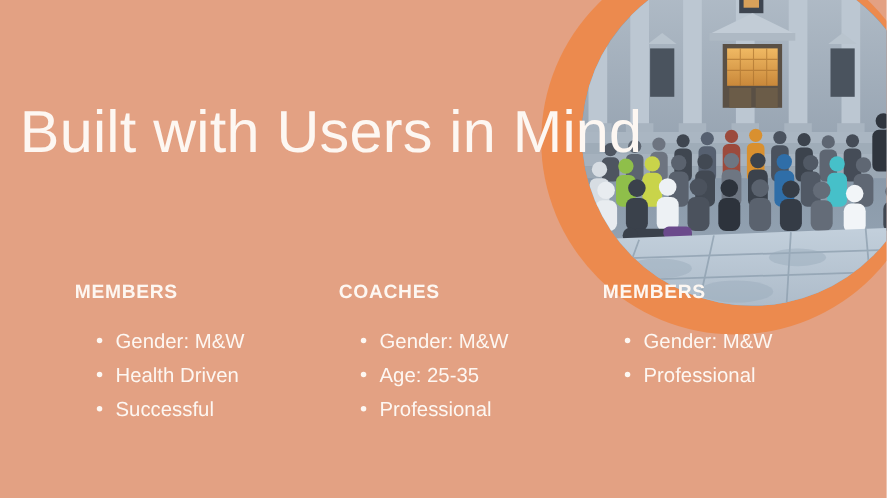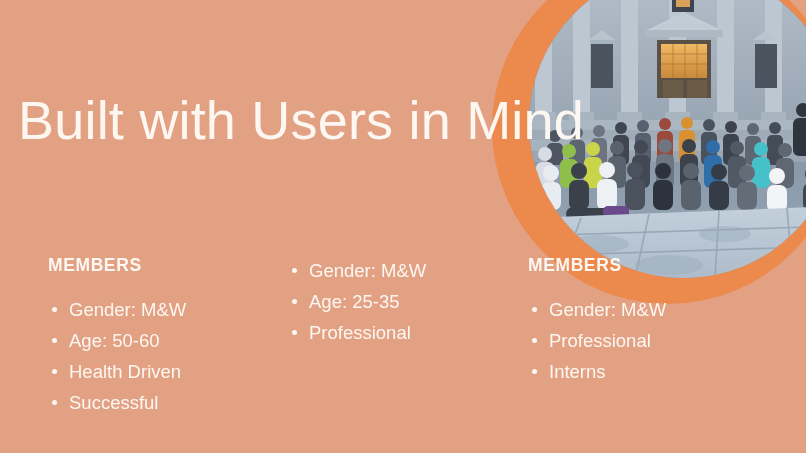--- a/index.html
+++ b/index.html
@@ -62,34 +62,35 @@
     white-space: nowrap;
   }
 
   
   .columns {
     position: absolute;
     left: 48px;
     top: 255px;
     width: 740px;
     display: flex;
+    justify-content: flex-end;
   }
   .column {
     width: 240px;
   }
   .col-heading {
     font-size: 17.5px;
     font-weight: 700;
     color: #fdf7f2;
     letter-spacing: 0.6px;
     margin: 0 0 18px 0;
   }
   .col-list {
     list-style: none;
-    margin: 0;
+    margin: 16px;
     padding: 0;
   }
   .col-list li {
     position: relative;
     padding-left: 21px;
     font-size: 18.5px;
     font-weight: 300;
     color: #fdf7f2;
     line-height: 31px;
     white-space: nowrap;
@@ -360,37 +361,36 @@
   </div>
 
   <div class="title">Built with Users in Mind</div>
 
   <div class="columns">
 
     <div class="column">
       <div class="col-heading">MEMBERS</div>
       <ul class="col-list">
         <li>Gender: M&amp;W</li>
-        <li>Age: 50-60</li>
         <li>Health Driven</li>
         <li>Successful</li>
       </ul>
     </div>
 
     <div class="column">
+      <div class="col-heading">COACHES</div>
       <ul class="col-list">
         <li>Gender: M&amp;W</li>
         <li>Age: 25-35</li>
         <li>Professional</li>
       </ul>
     </div>
 
     <div class="column">
       <div class="col-heading">MEMBERS</div>
       <ul class="col-list">
         <li>Gender: M&amp;W</li>
         <li>Professional</li>
-        <li>Interns</li>
       </ul>
     </div>
 
   </div>
 </div>
 
 </body></html>

